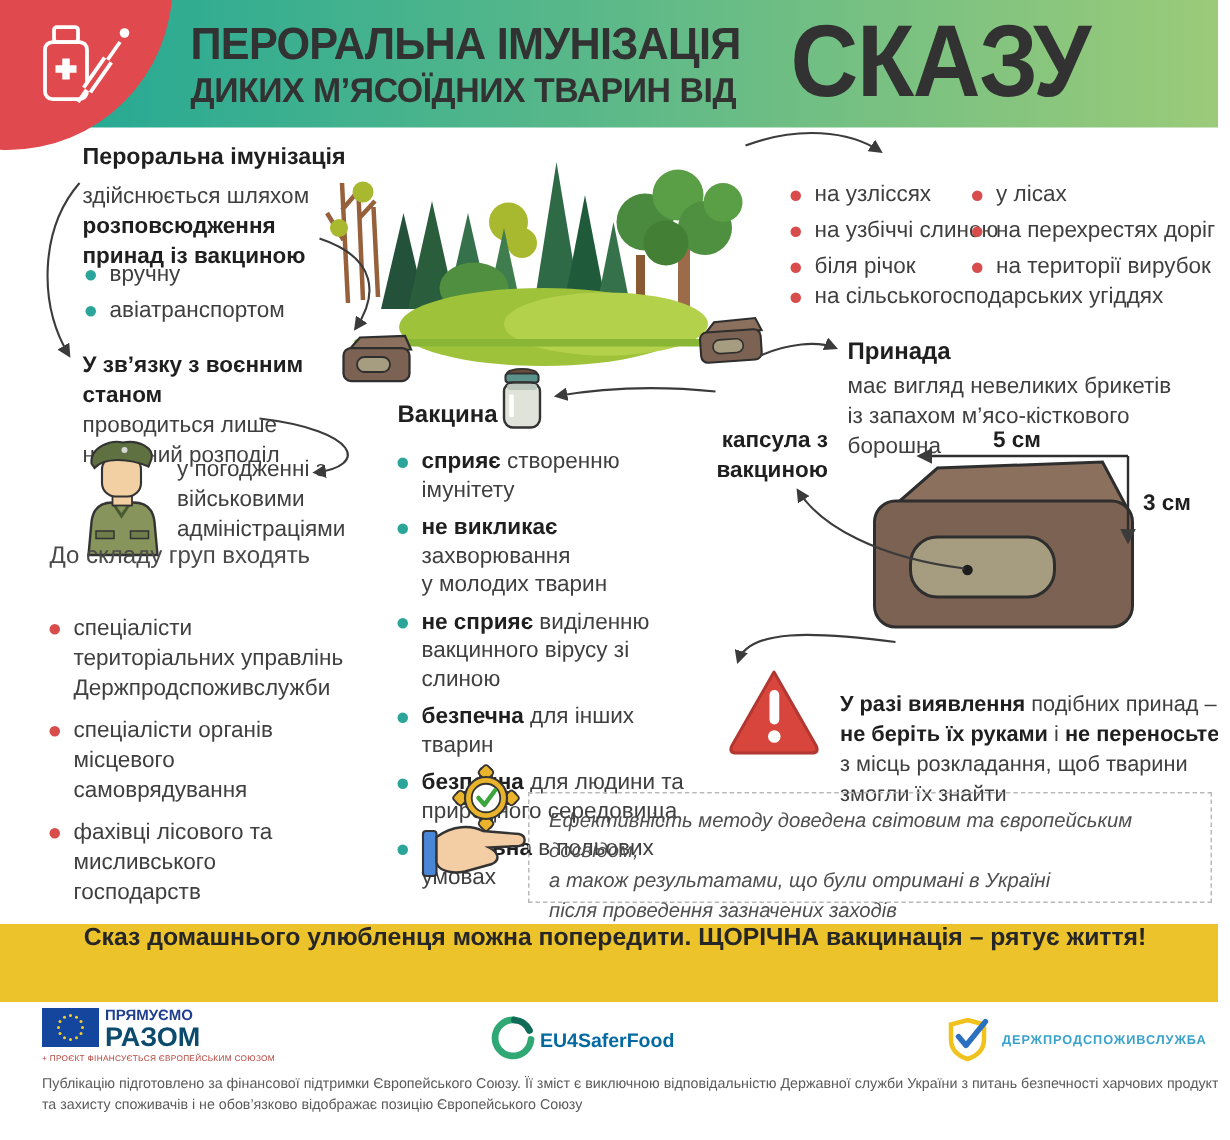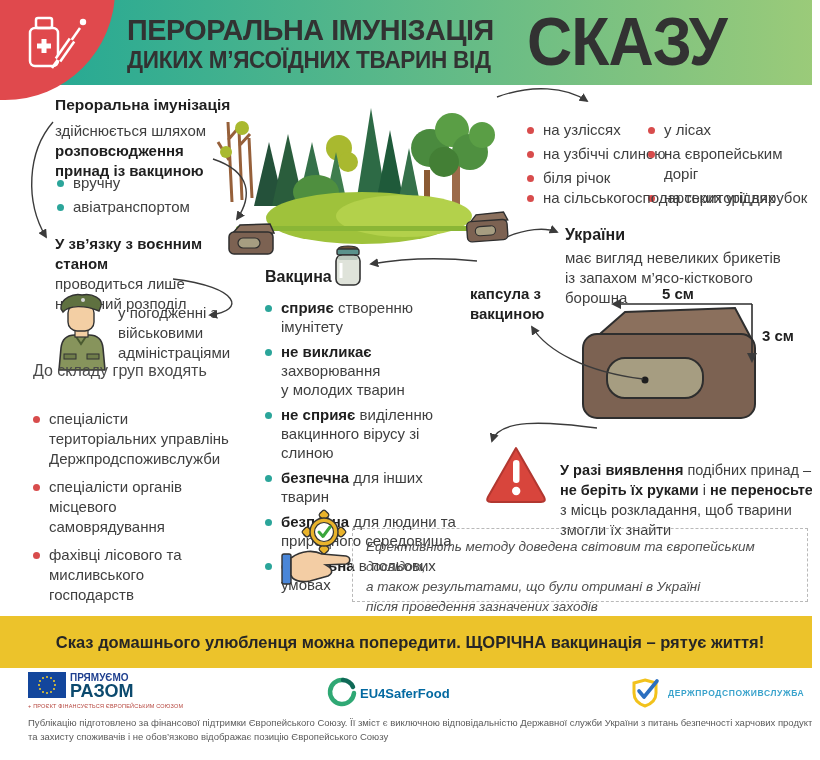--- a/index.html
+++ b/index.html
@@ -20,21 +20,21 @@
   ul.plain li{position:relative;padding-left:16px;white-space:pre-line;line-height:20px;font-size:15px;}
   ul.plain li::before{content:'';position:absolute;left:0;top:7px;width:7px;height:7px;border-radius:50%;}
   ul.teal li::before{background:#2ba59a;}
   ul.red li::before{background:#d84c4c;}
   .h15{font-size:15.5px;} .h16{font-size:16px;}
   .small-label{font-size:15px;line-height:20px;}
   
   .quotebox{left:352px;top:528px;width:456px;height:74px;border:1.5px dashed #b9b9b9;box-sizing:border-box;}
   .quotetext{left:366px;top:537px;width:435px;font-size:13.5px;line-height:20px;font-style:italic;color:#4f4f4f;}
   
-  .banner{left:0;top:616px;width:820px;height:52px;background:#ecc32b;display:flex;align-items:center;justify-content:center;}
+  .banner{left:0;top:616px;width:820px;height:52px;background:#ecc32b;display:flex;align-items:flex-start;justify-content:center;}
   .banner span{font-size:16.5px;font-weight:700;color:#262626;}
   
   .eu-sub{font-size:5.5px;color:#b5443c;letter-spacing:.2px;}
   .dpss-text{font-size:8.5px;font-weight:700;color:#3aa3cc;letter-spacing:.6px;}
   .eu4-text{font-size:13px;font-weight:700;color:#0369a1;}
   .disclaimer{font-size:9.5px;line-height:14px;color:#5a5a5a;}
   svg{display:block;}
 </style>
 </head>
 <body>
@@ -149,31 +149,31 @@
 мисливських угідь</li>
   </ul>
 
   <ul class="plain red abs" style="left:527px;top:120px">
     <li style="margin-bottom:4px">на узліссях</li>
     <li style="margin-bottom:4px">на узбіччі слиною</li>
     <li>біля річок</li>
   </ul>
   <ul class="plain red abs" style="left:648px;top:120px">
     <li style="margin-bottom:4px">у лісах</li>
-    <li style="margin-bottom:4px">на європейським доріг</li>
+    <li style="margin-bottom:4px">на перехрестях доріг</li>
     <li>на території вирубок</li>
   </ul>
   <ul class="plain red abs" style="left:527px;top:188px">
     <li>на сільськогосподарських угіддях</li>
   </ul>
 
-  <div class="abs b h16" style="left:565px;top:226px">України</div>
+  <div class="abs b h16" style="left:565px;top:226px">Принада</div>
   <div class="abs small-label prel" style="left:565px;top:248px">має вигляд невеликих брикетів
 із запахом м’ясо-кісткового борошна</div>
-  <div class="abs b small-label prel" style="left:470px;top:284px;width:82px;text-align:left">капсула з
+  <div class="abs b small-label prel" style="left:470px;top:284px;width:82px;text-align:right">капсула з
 вакциною</div>
   <div class="abs b small-label" style="left:662px;top:284px">5 см</div>
   <div class="abs b small-label" style="left:762px;top:326px">3 см</div>
   <svg class="abs" style="left:575px;top:300px" width="190" height="128" viewBox="0 0 190 128">
     <polygon points="18,40 50,12 160,8 176,38" fill="#8b705d" stroke="#2e2e2e" stroke-width="2"></polygon>
     <rect x="8" y="34" width="172" height="84" rx="14" fill="#7c6252" stroke="#2e2e2e" stroke-width="2"></rect>
     <rect x="32" y="58" width="96" height="40" rx="18" fill="#a69d81" stroke="#2e2e2e" stroke-width="2"></rect>
     <circle cx="70" cy="80" r="3.5" fill="#1e1e1e"></circle>
   </svg>
 

